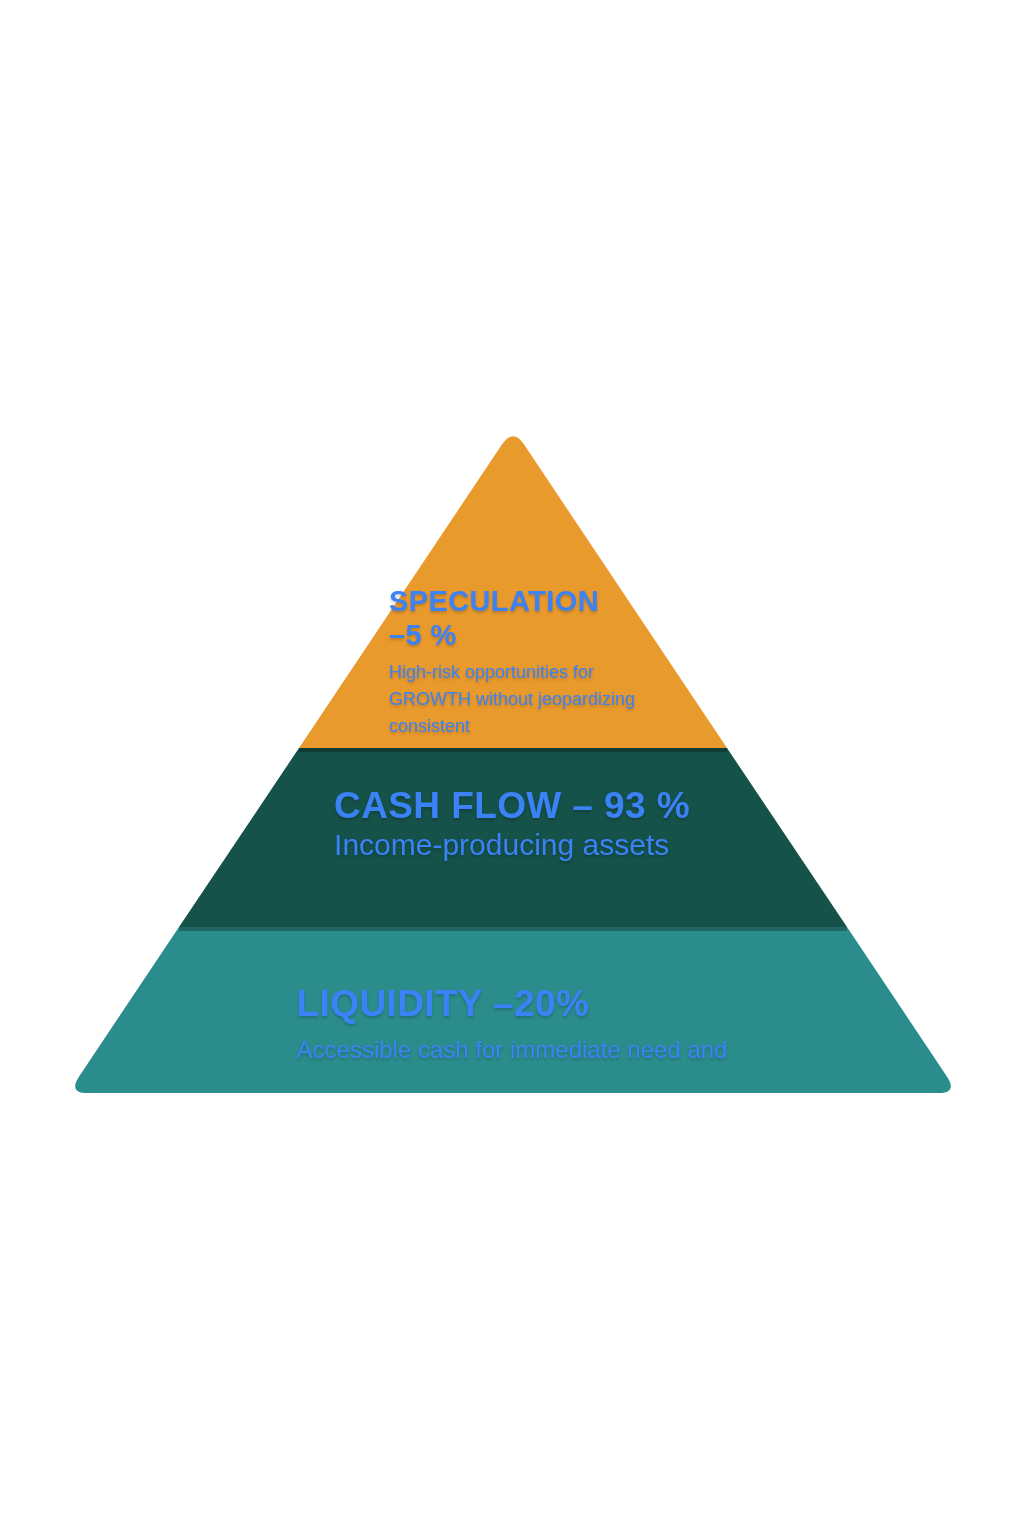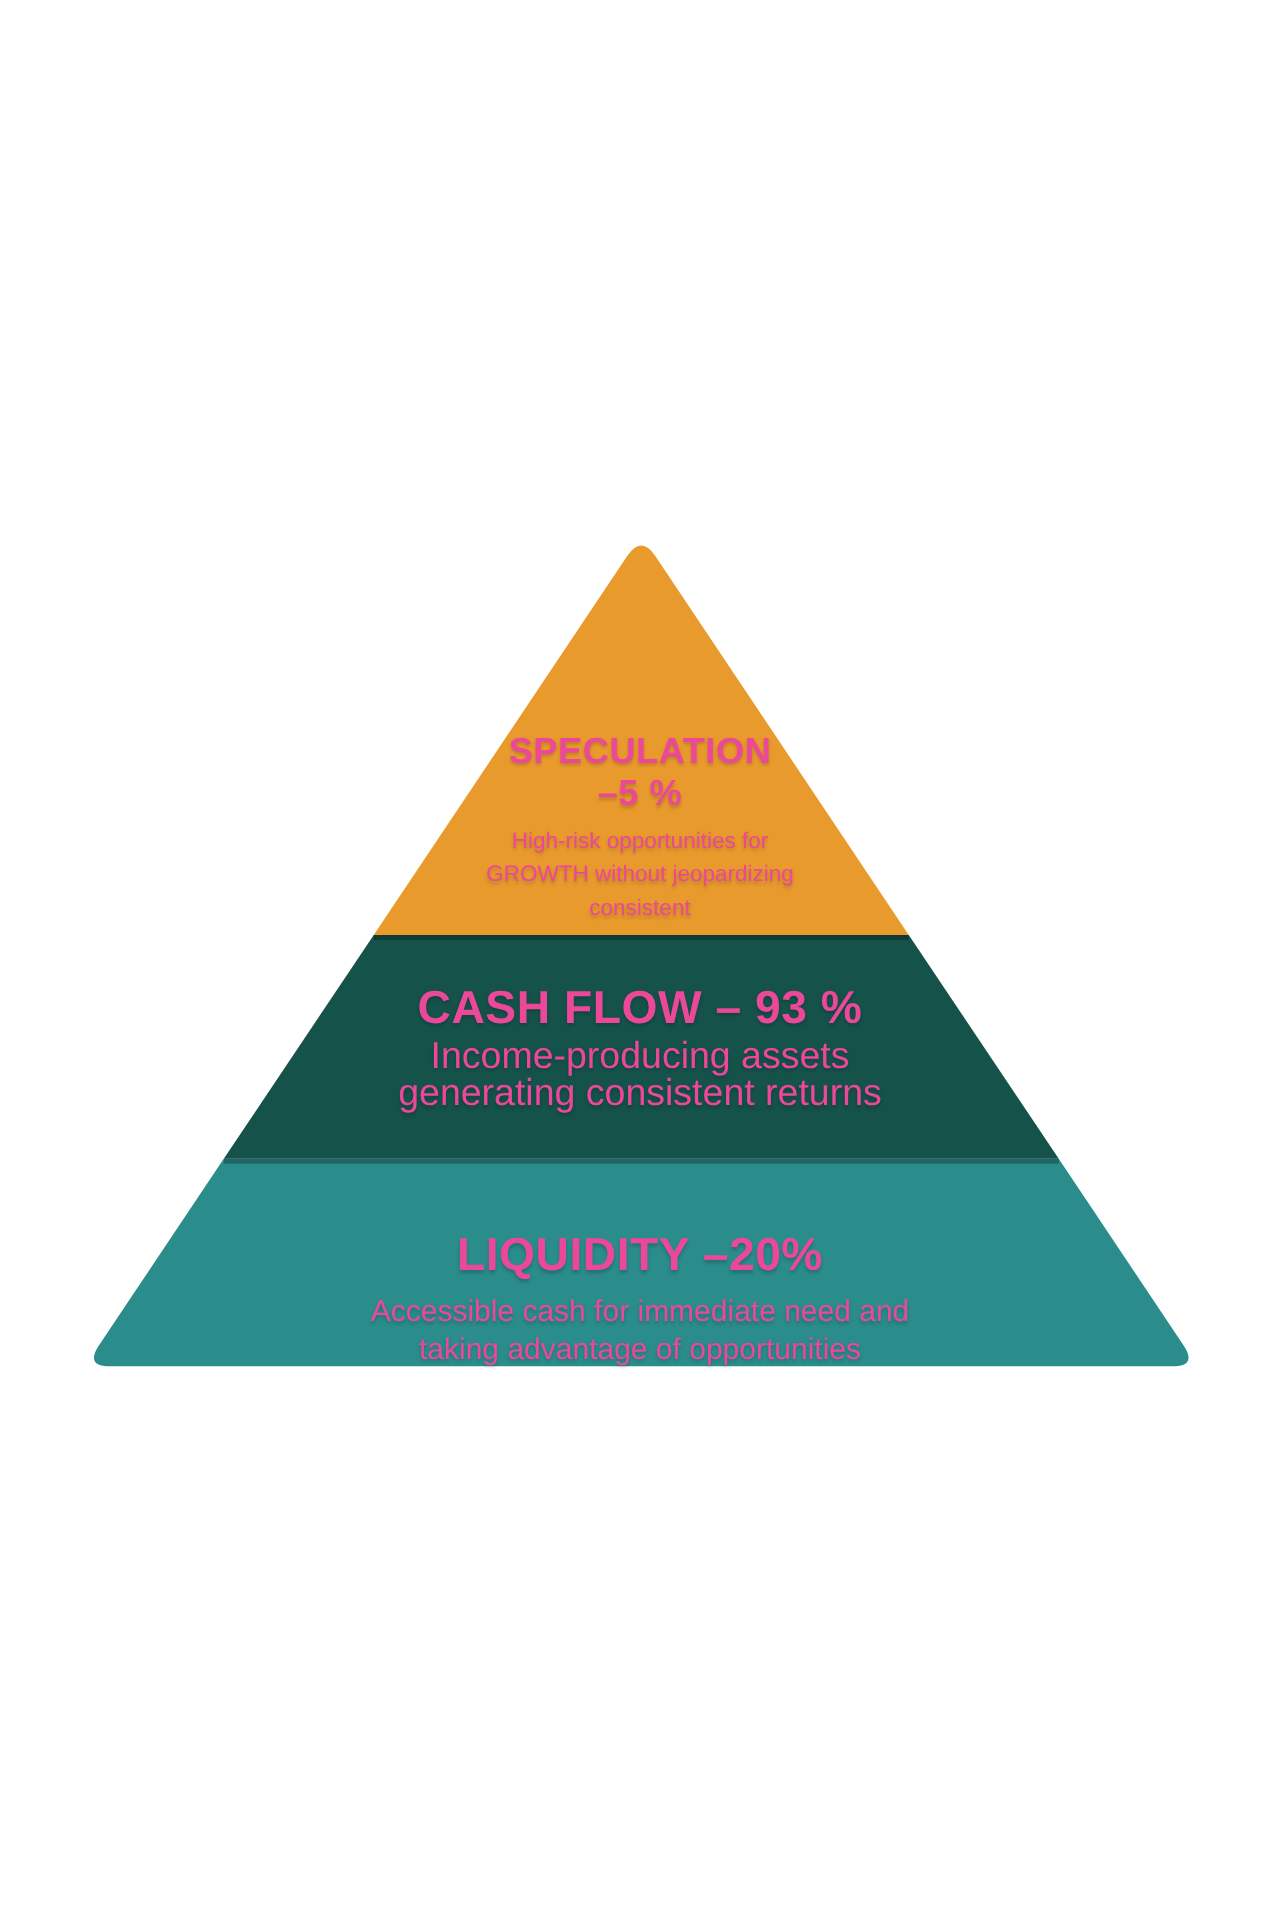--- a/index.html
+++ b/index.html
@@ -20,22 +20,22 @@
     left: 0;
     top: 0;
     width: 1024px;
     height: 1536px;
     display: block;
   }
   .tier-text {
     position: absolute;
     left: 50%;
     transform: translateX(-50%);
-    text-align: center;
-    color: #ec4899;
+    text-align: left;
+    color: #3b82f6;
     text-shadow: 0 2px 3px rgba(0,0,0,0.20);
     white-space: nowrap;
   }
   .tier-text .tier-heading {
     font-weight: bold;
     letter-spacing: 0.4px;
   }
   .tier1-text { top: 584px; }
   .tier1-text .tier-heading { font-size: 29px; line-height: 34px; }
   .tier1-text .tier-desc { margin-top: 7px; font-size: 18px; line-height: 27px; }
@@ -72,25 +72,23 @@
       <div>High-risk opportunities for</div>
       <div>GROWTH without jeopardizing</div>
       <div>consistent</div>
     </div>
   </div>
 
   <div class="tier-text tier2-text">
     <div class="tier-heading">CASH FLOW – 93 %</div>
     <div class="tier-desc">
       <div>Income-producing assets</div>
-      <div>generating consistent returns</div>
     </div>
   </div>
 
   <div class="tier-text tier3-text">
     <div class="tier-heading">LIQUIDITY –20%</div>
     <div class="tier-desc">
       <div>Accessible cash for immediate need and</div>
-      <div>taking advantage of opportunities</div>
     </div>
   </div>
 
 </div>
 
 </body></html>

